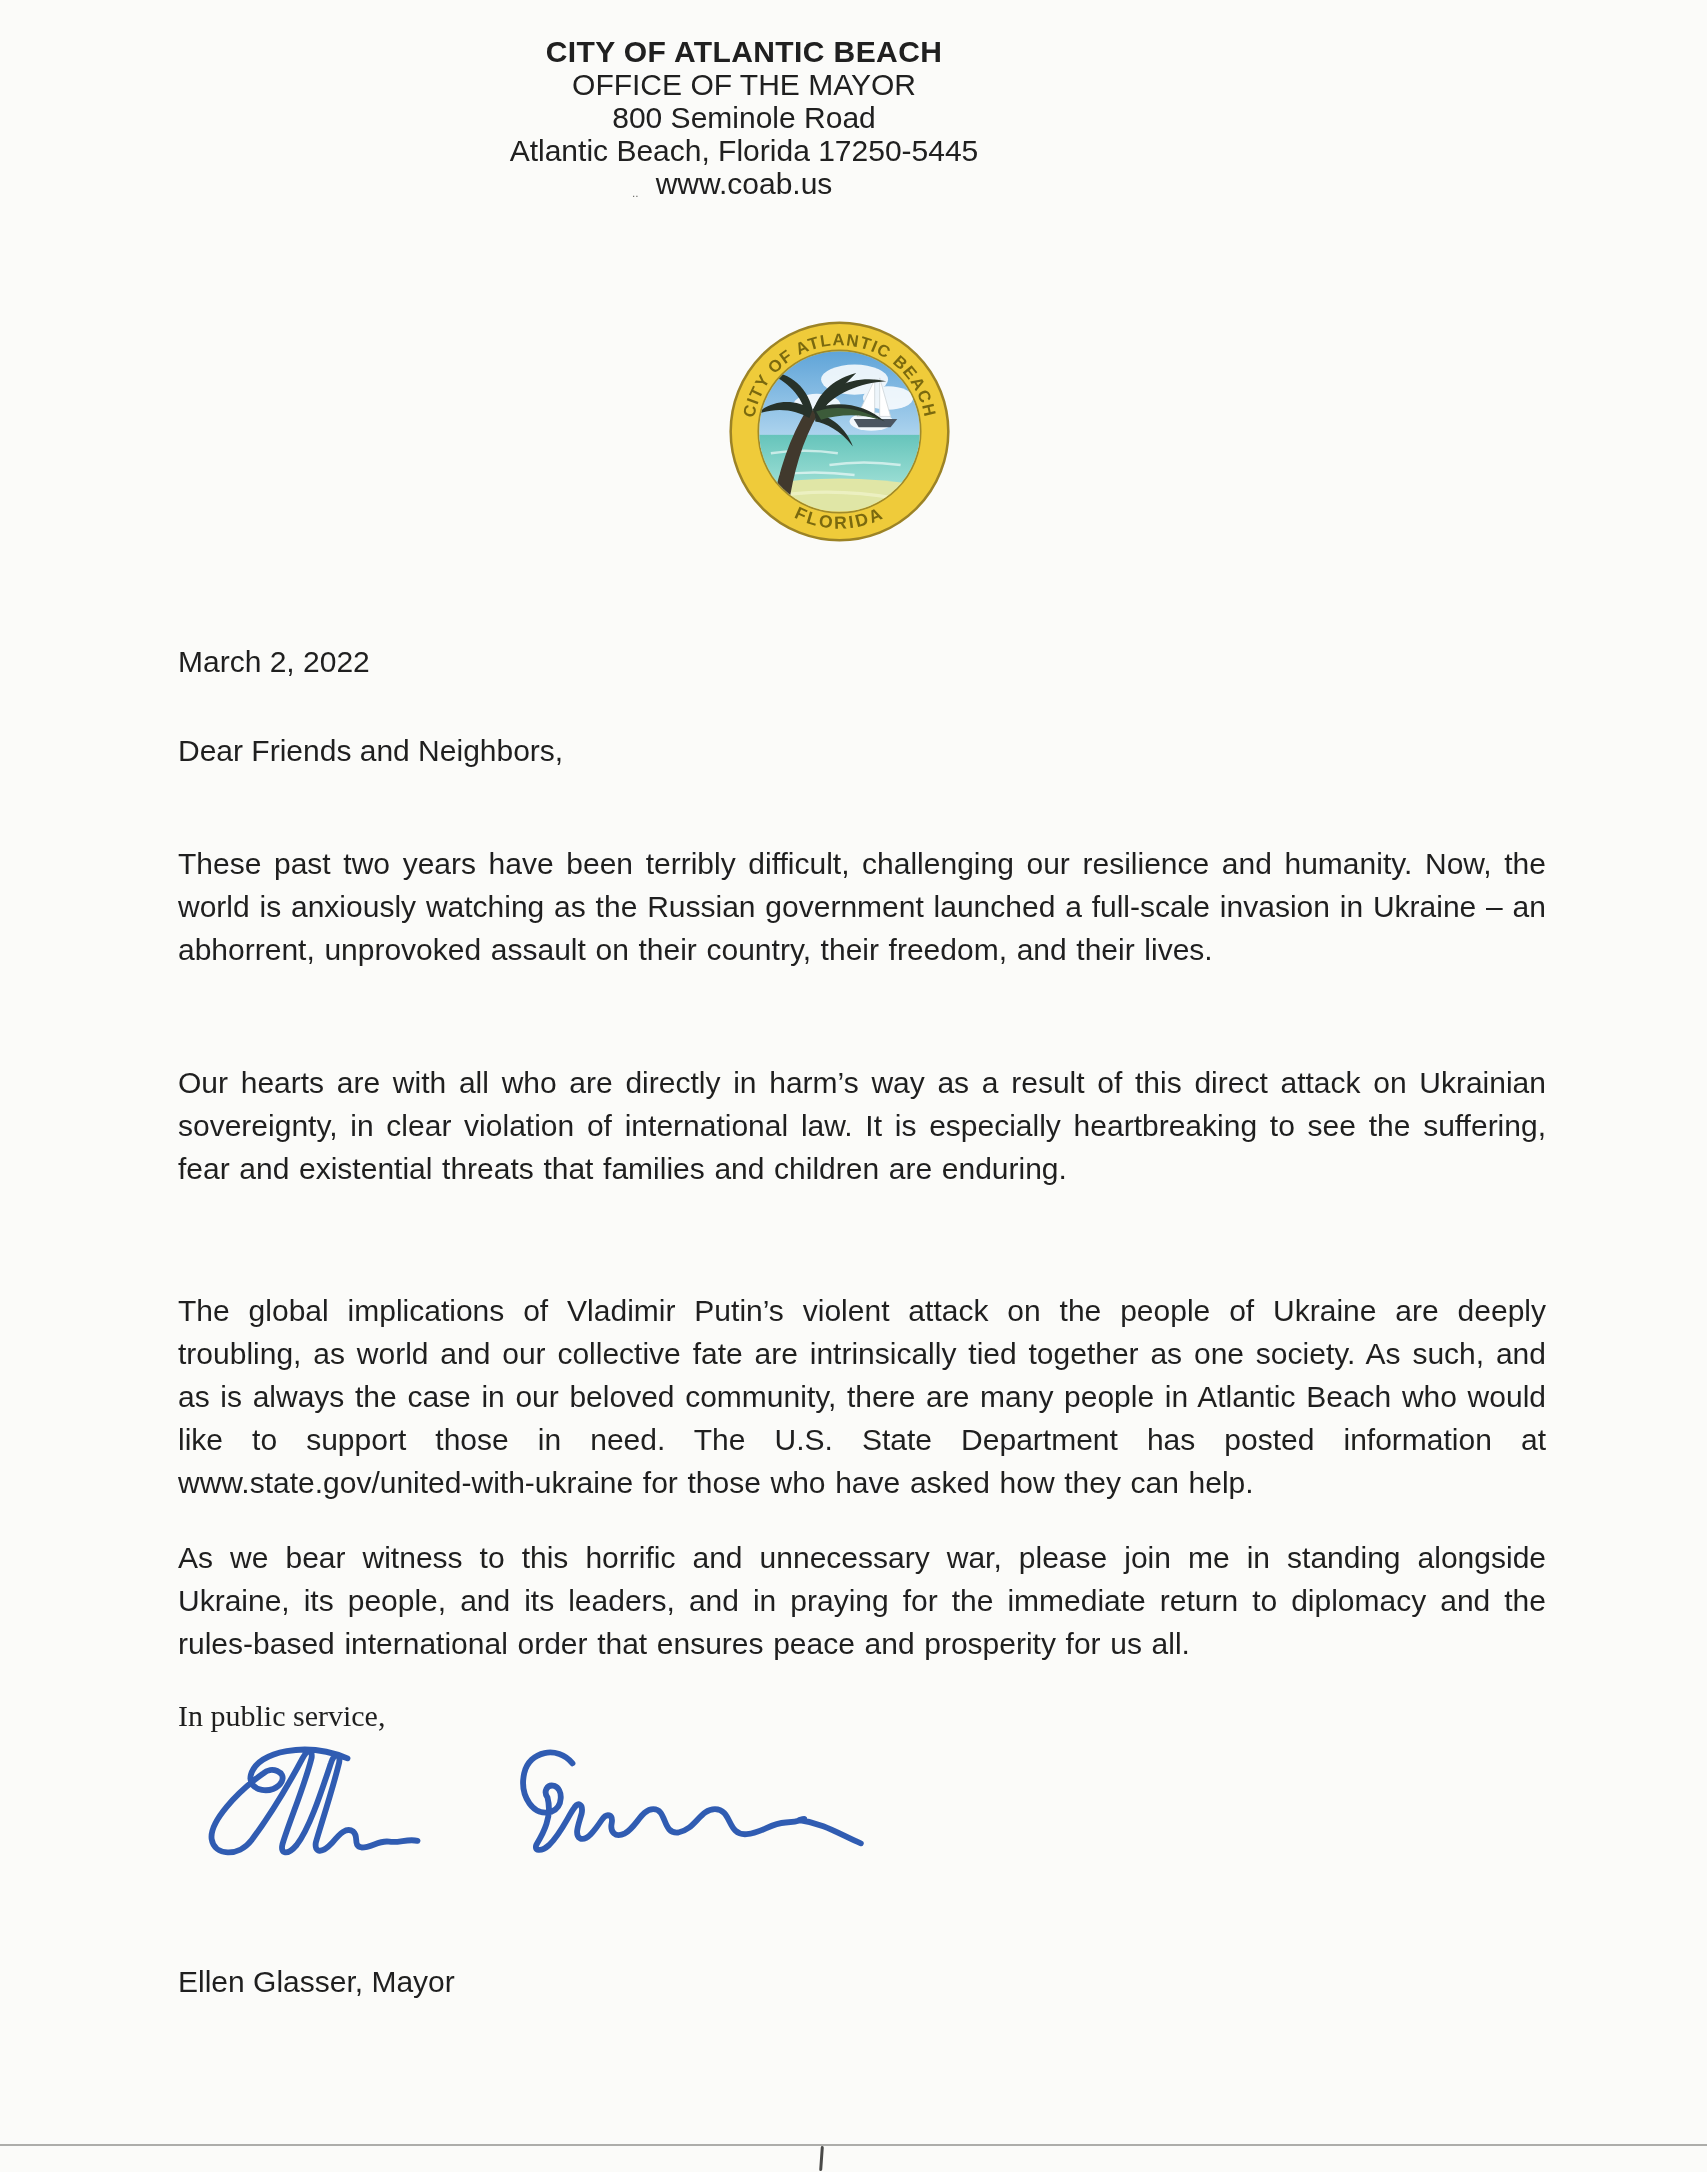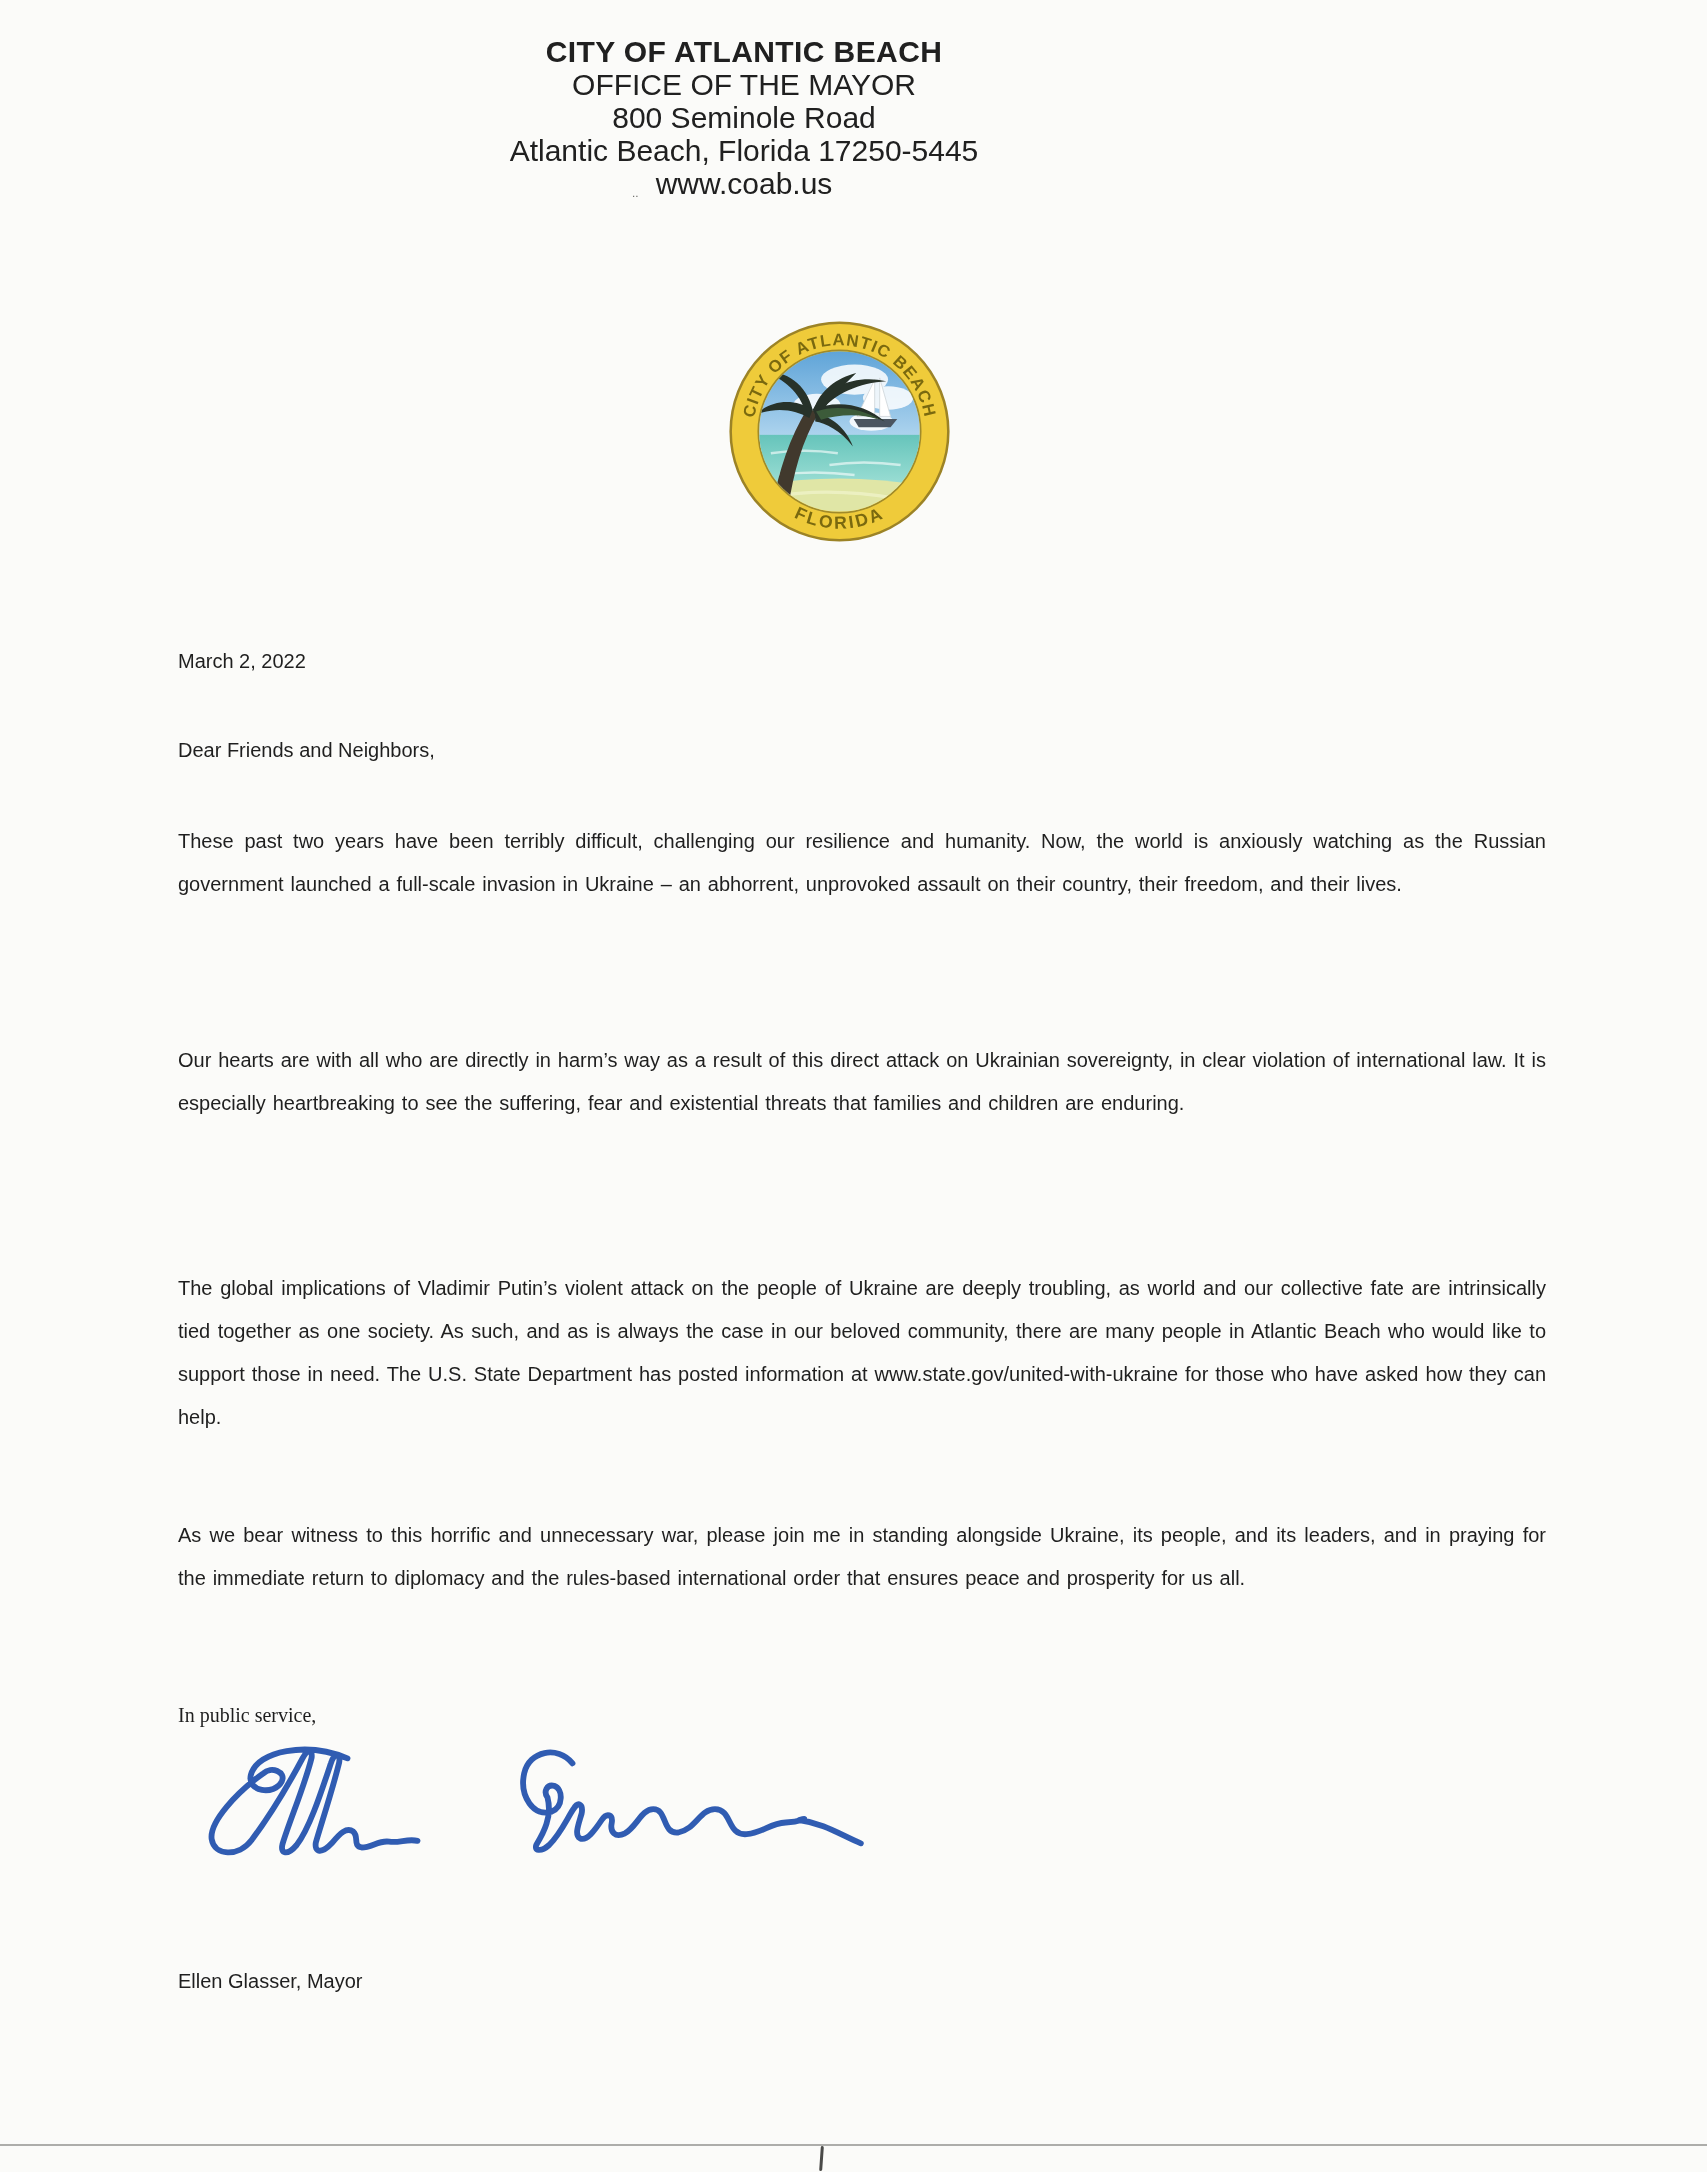--- a/index.html
+++ b/index.html
@@ -23,23 +23,23 @@
 
   
   .seal {
     position: absolute; top: 321px; left: 729px;
     width: 221px; height: 221px;
   }
 
   
   .letter p {
     position: absolute; left: 178px; width: 1368px; margin: 0;
-    font-size: 20px; line-height: 43px; color: #1f1f1f;
-  }
-  .letter p.just { text-align: justify; word-spacing: 1.3px; }
+    font-size: 30px; line-height: 43px; color: #1f1f1f;
+  }
+  .letter p.just { text-align: justify; word-spacing: 1.3px; margin-top: 22px; }
   .p-date       { top: 640px; }
   .p-salutation { top: 729px; }
   .p-body-1     { top: 820px; }
   .p-body-2     { top: 1039px; }
   .p-body-3     { top: 1267px; }
   .p-body-4     { top: 1514px; }
   .p-closing    { top: 1694px; font-family: Liberation Serif, serif; }
   .p-signame    { top: 1960px; }
 
   .signature {

